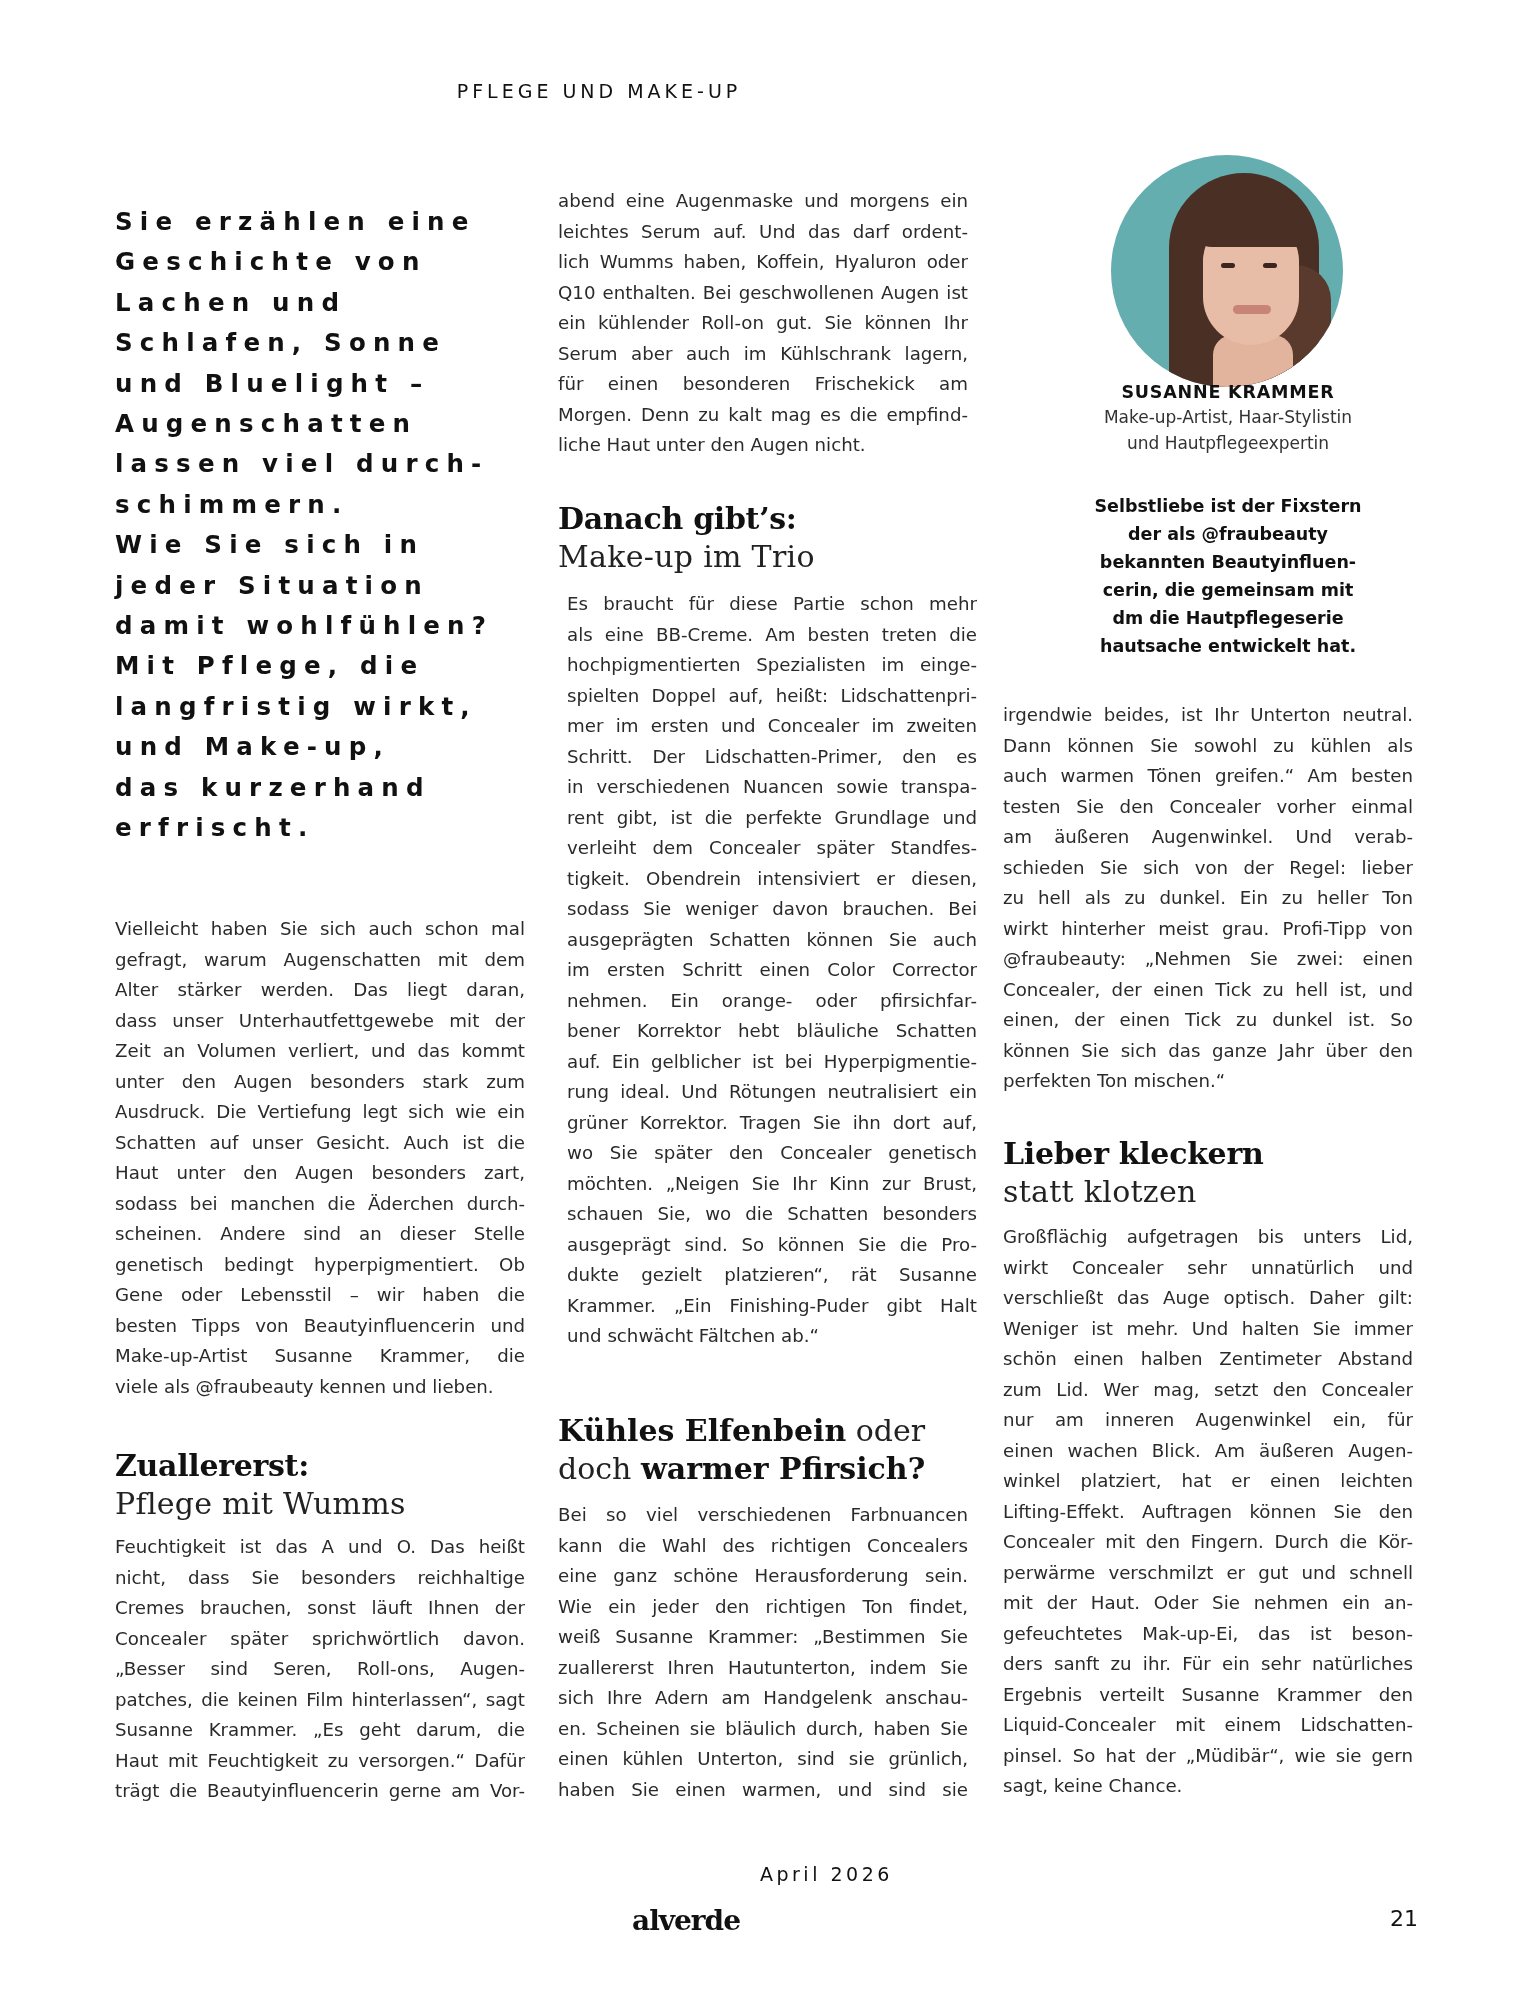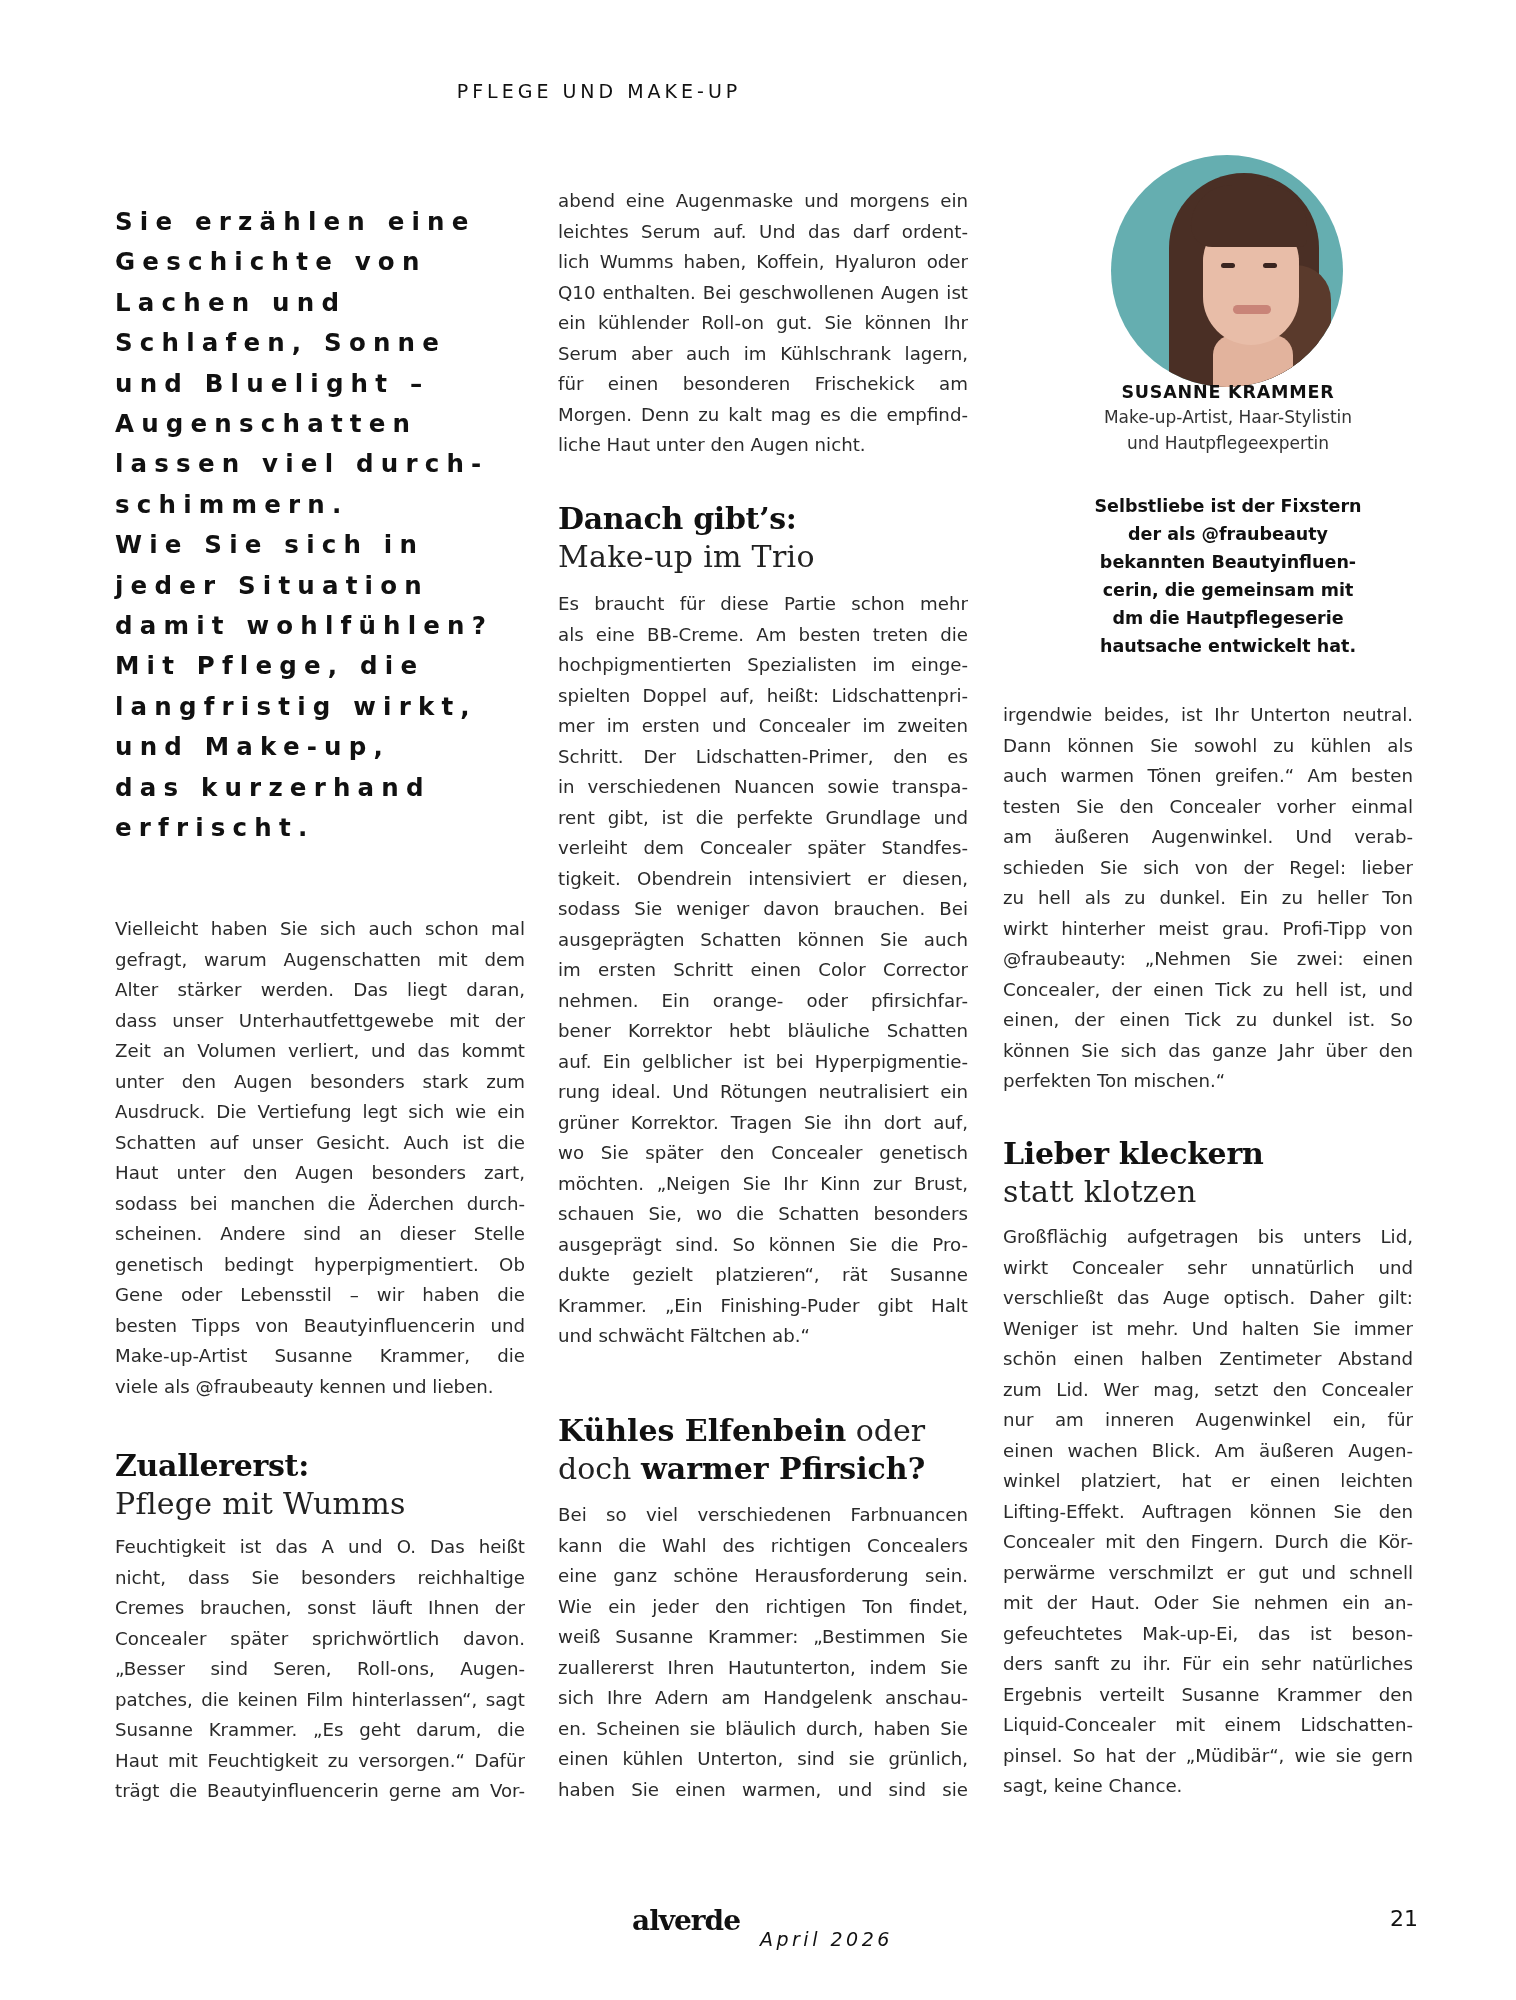--- a/index.html
+++ b/index.html
@@ -70,21 +70,21 @@
   .portrait .eye { position: absolute; top: 108px; width: 14px; height: 5px; background: #3a2520; border-radius: 4px; }
   .portrait .eye.l { left: 110px; } .portrait .eye.r { left: 152px; }
 
   .caption { position: absolute; left: 0; top: 380px; width: 450px; text-align: center; font-family: "DejaVu Sans", sans-serif; }
   .caption .name { font-size: 17.5px; font-weight: 700; letter-spacing: 0.8px; color: #111; line-height: 24px; }
   .caption .role { font-size: 17px; color: #333; line-height: 26px; }
   .caption .bio { margin-top: 36px; font-size: 17.5px; font-weight: 600; color: #111; line-height: 28px; }
   .caption span { display: block; }
 
   .footer-logo { position: absolute; left: 632px; top: 1904px; font-family: "DejaVu Serif", serif; font-size: 28px; font-weight: 700; letter-spacing: -1px; color: #111; }
-  .footer-date { position: absolute; left: 760px; top: 1928px; font-family: "DejaVu Sans", sans-serif; font-size: 19px; letter-spacing: 3.5px; color: #111; font-weight: 500; font-style: italic; }
+  .footer-date { position: absolute; left: 760px; top: 1863px; font-family: "DejaVu Sans", sans-serif; font-size: 19px; letter-spacing: 3.5px; color: #111; font-weight: 500; }
   .footer-page { position: absolute; left: 1390px; top: 1906px; font-family: "DejaVu Sans", sans-serif; font-size: 22px; color: #111; }
 </style>
 </head>
 <body>
 
 <div class="running-head">PFLEGE UND MAKE-UP</div>
 
 <div class="col col1">
   <div class="lead">
       <span class="">Sie erzählen eine</span>
@@ -151,21 +151,21 @@
       <span class="ln">Serum aber auch im Kühlschrank lagern,</span>
       <span class="ln">für einen besonderen Frischekick am</span>
       <span class="ln">Morgen. Denn zu kalt mag es die empfind-</span>
       <span class="ln last">liche Haut unter den Augen nicht.</span>
     </div>
 
   <div class="block sub-head" style="top: 500px;">
     <span class="bold">Danach gibt’s:</span>
     <span class="light">Make-up im Trio</span>
   </div>
-  <div class="block body-text" style="top: 589px;">
+  <div class="block body-text" style="top: 589px; margin-left: 9px;">
       <span class="ln">Es braucht für diese Partie schon mehr</span>
       <span class="ln">als eine BB-Creme. Am besten treten die</span>
       <span class="ln">hochpigmentierten Spezialisten im einge-</span>
       <span class="ln">spielten Doppel auf, heißt: Lidschattenpri-</span>
       <span class="ln">mer im ersten und Concealer im zweiten</span>
       <span class="ln">Schritt. Der Lidschatten-Primer, den es</span>
       <span class="ln">in verschiedenen Nuancen sowie transpa-</span>
       <span class="ln">rent gibt, ist die perfekte Grundlage und</span>
       <span class="ln">verleiht dem Concealer später Standfes-</span>
       <span class="ln">tigkeit. Obendrein intensiviert er diesen,</span>

